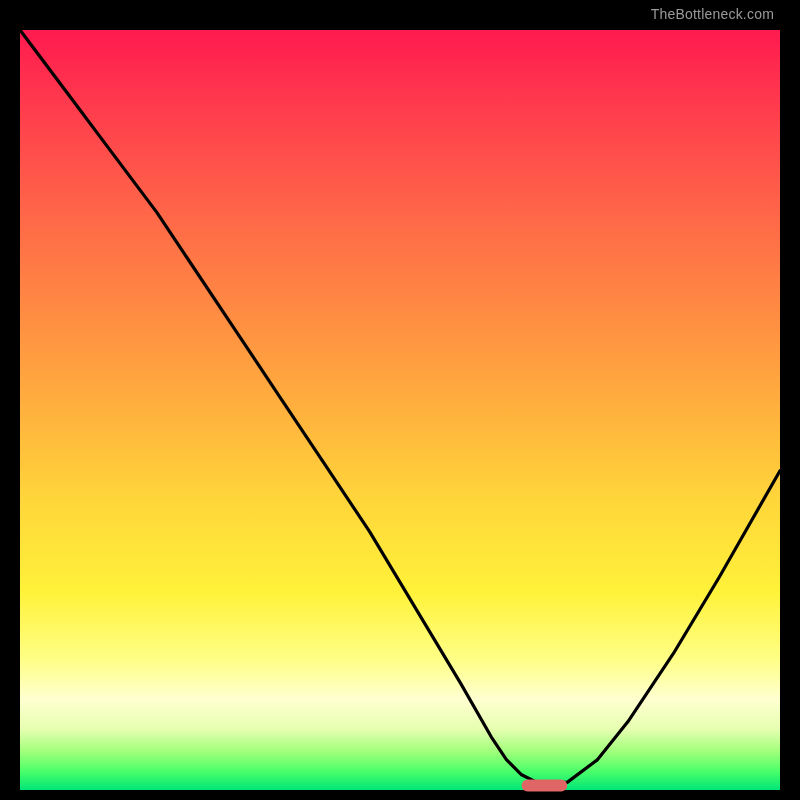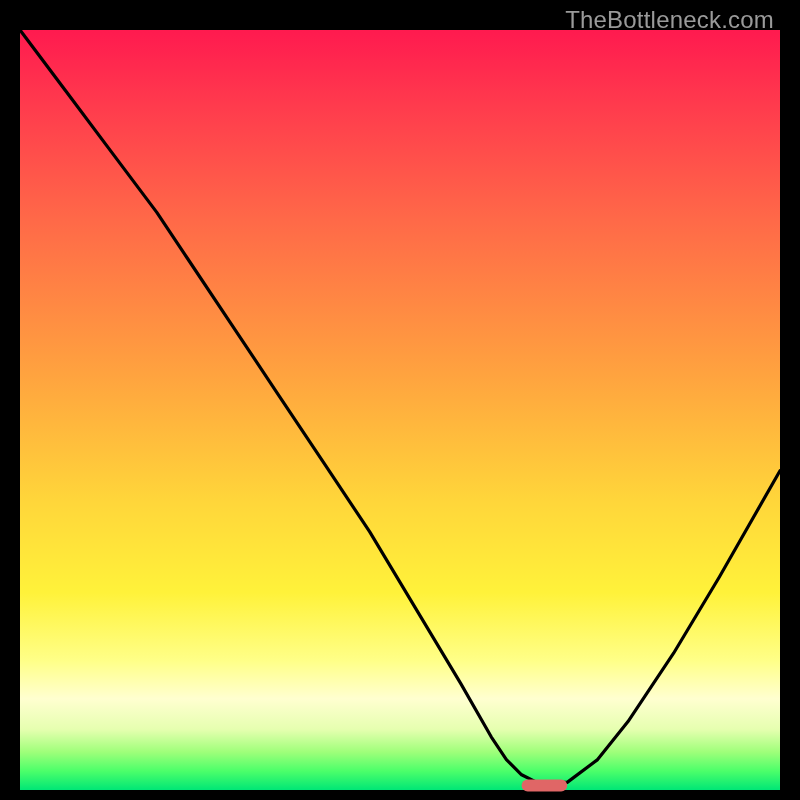--- a/index.html
+++ b/index.html
@@ -40,21 +40,21 @@
       #9fff7a 95%,
       #4cff6a 97.5%,
       #00e676 100%
     );
   }
   .watermark {
     position: absolute;
     top: 6px;
     right: 26px;
     color: #9a9a9a;
-    font-size: 24px;
+    font-size: 14px;
     letter-spacing: 0.2px;
     user-select: none;
   }
   svg.overlay {
     position: absolute;
     left: 0;
     top: 0;
     width: 760px;
     height: 760px;
     overflow: visible;

